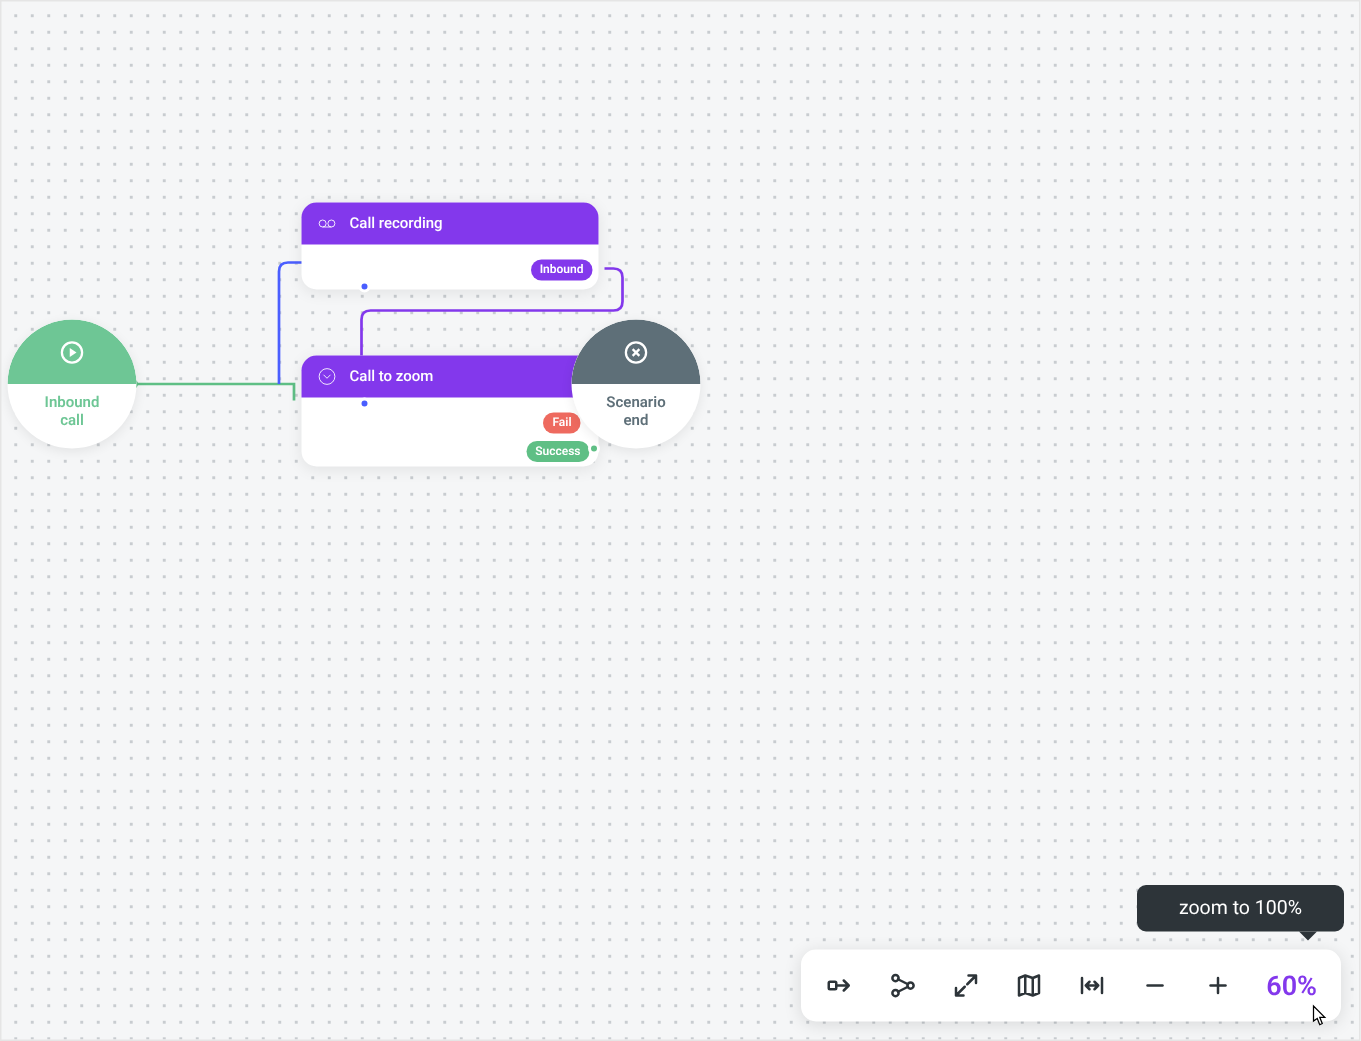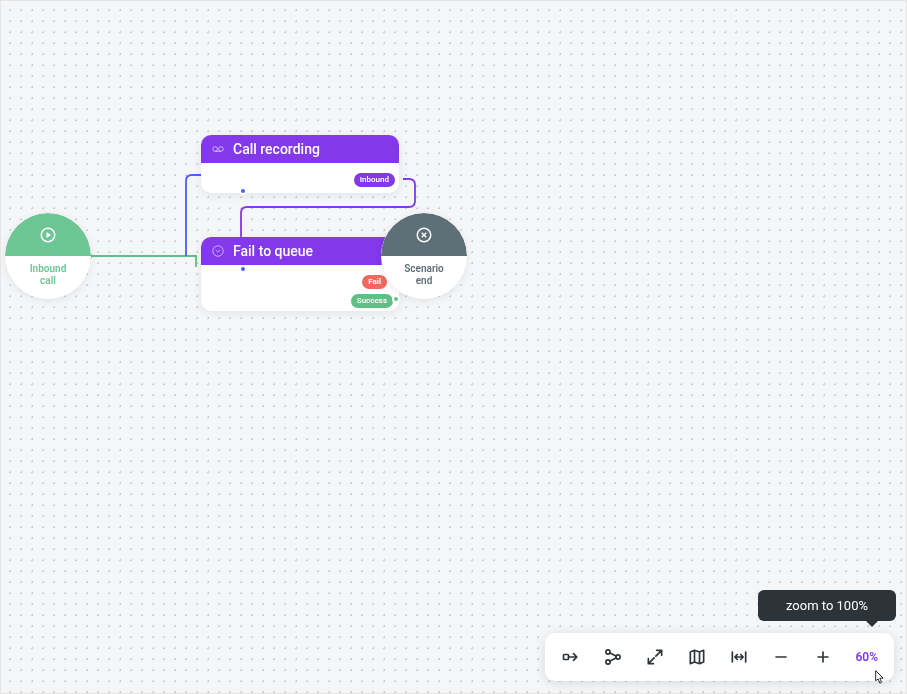--- a/index.html
+++ b/index.html
@@ -5,37 +5,37 @@
   *{box-sizing:border-box;margin:0;padding:0;font-family:-apple-system,BlinkMacSystemFont,'Segoe UI',Roboto,Arial,sans-serif;}
   body{width:907px;height:694px;overflow:hidden;background:#f5f6f7;position:relative;border:1px solid #e5e5e5;}
   .canvas{position:absolute;inset:0;background-image:radial-gradient(circle,#c8ccd0 1px,transparent 1px);background-size:11px 11px;background-position:4px 4px;}
   .node-circle{position:absolute;width:86px;height:86px;border-radius:50%;background:#fff;box-shadow:0 2px 8px rgba(0,0,0,0.08);display:flex;flex-direction:column;align-items:center;justify-content:flex-end;font-size:10px;font-weight:600;color:#6ec695;text-align:center;padding-bottom:12px;overflow:hidden;}
   .node-circle.end{color:#5e6f78;}
   .cap{position:absolute;top:0;left:0;right:0;height:43px;border-radius:86px 86px 0 0;display:flex;align-items:center;justify-content:center;}
   .cap.green{background:#6ec695;}
   .cap.gray{background:#5e6f78;}
   .cap svg{width:18px;height:18px;fill:none;stroke:#fff;stroke-width:2;}
   .node-rect{position:absolute;width:198px;border-radius:10px;background:#fff;box-shadow:0 2px 10px rgba(0,0,0,0.08);overflow:visible;}
-  .node-rect .head{background:#8338ec;color:#fff;border-radius:10px 10px 0 0;height:28px;display:flex;align-items:center;padding:0 10px;font-size:14px;font-weight:500;gap:8px;}
+  .node-rect .head{background:#8338ec;color:#fff;border-radius:10px 10px 0 0;height:28px;display:flex;align-items:center;padding:0 10px;font-size:10px;font-weight:500;gap:8px;}
   .node-rect .head svg{width:14px;height:14px;flex:0 0 auto;}
   .node-rect .body{min-height:30px;position:relative;}
   .pill{position:absolute;font-size:8px;font-weight:600;color:#fff;padding:2px 6px;border-radius:8px;line-height:1.2;}
   .pill.output{background:#8338ec;}
   .pill.fail{background:#ee6a5f;}
   .pill.success{background:#5fbf85;}
   .port{position:absolute;width:8px;height:8px;border-radius:50%;}
   .port.blue{background:#4a5eff;border:2px solid #fff;}
   .port.green{background:#5fbf85;border:2px solid #fff;}
   .port.red{background:#ee6a5f;border:2px solid #fff;}
   svg.wires{position:absolute;inset:0;width:907px;height:694px;pointer-events:none;}
   
   .toolbar{position:absolute;right:12px;bottom:12px;height:48px;background:#fff;border-radius:10px;box-shadow:0 2px 12px rgba(0,0,0,0.12);display:flex;align-items:center;padding:0 8px;gap:6px;}
   .tbtn{width:36px;height:36px;display:flex;align-items:center;justify-content:center;color:#2d3439;cursor:pointer;border-radius:6px;}
   .tbtn svg{width:20px;height:20px;stroke:#2d3439;fill:none;stroke-width:2;stroke-linecap:round;stroke-linejoin:round;}
-  .zoom-label{color:#8338ec;font-weight:600;font-size:12px;padding:0 8px;}
+  .zoom-label{color:#8338ec;font-weight:600;font-size:18px;padding:0 8px;}
   .tooltip{position:absolute;background:#2d3439;color:#fff;font-size:13px;padding:8px 28px;border-radius:6px;white-space:nowrap;}
   .tooltip:after{content:'';position:absolute;bottom:-6px;right:18px;border:6px solid transparent;border-top-color:#2d3439;border-bottom:none;}
   .cursor{position:absolute;width:20px;height:20px;pointer-events:none;}
 </style>
 </head>
 <body>
 
 <div class="canvas">
 
   <svg class="wires">
@@ -79,21 +79,21 @@
 
     </div>
   </div>
 
   <div class="node-rect" style="left:200px;top:236px;">
     <div class="head">
       <svg viewBox="0 0 24 24">
           <circle cx="12" cy="12" r="9" stroke="#fff" fill="none"></circle>
           <path d="M8 10 L12 14 L16 10" stroke="#fff" fill="none"></path>
         </svg>
-      <span>Fail to queue</span>
+      <span>Call to zoom</span>
     </div>
     <div class="body" style="min-height:46px;">
       <div class="port blue" style="left:38px;top:0px;"></div>
       <span class="pill fail" style="right:12px;top:10px;">Fail</span>
       <div class="port red" style="right:-1px;top:11px;"></div>
       <span class="pill success" style="right:6px;top:29px;">Success</span>
       <div class="port green" style="right:-1px;top:30px;"></div>
     </div>
   </div>
 

